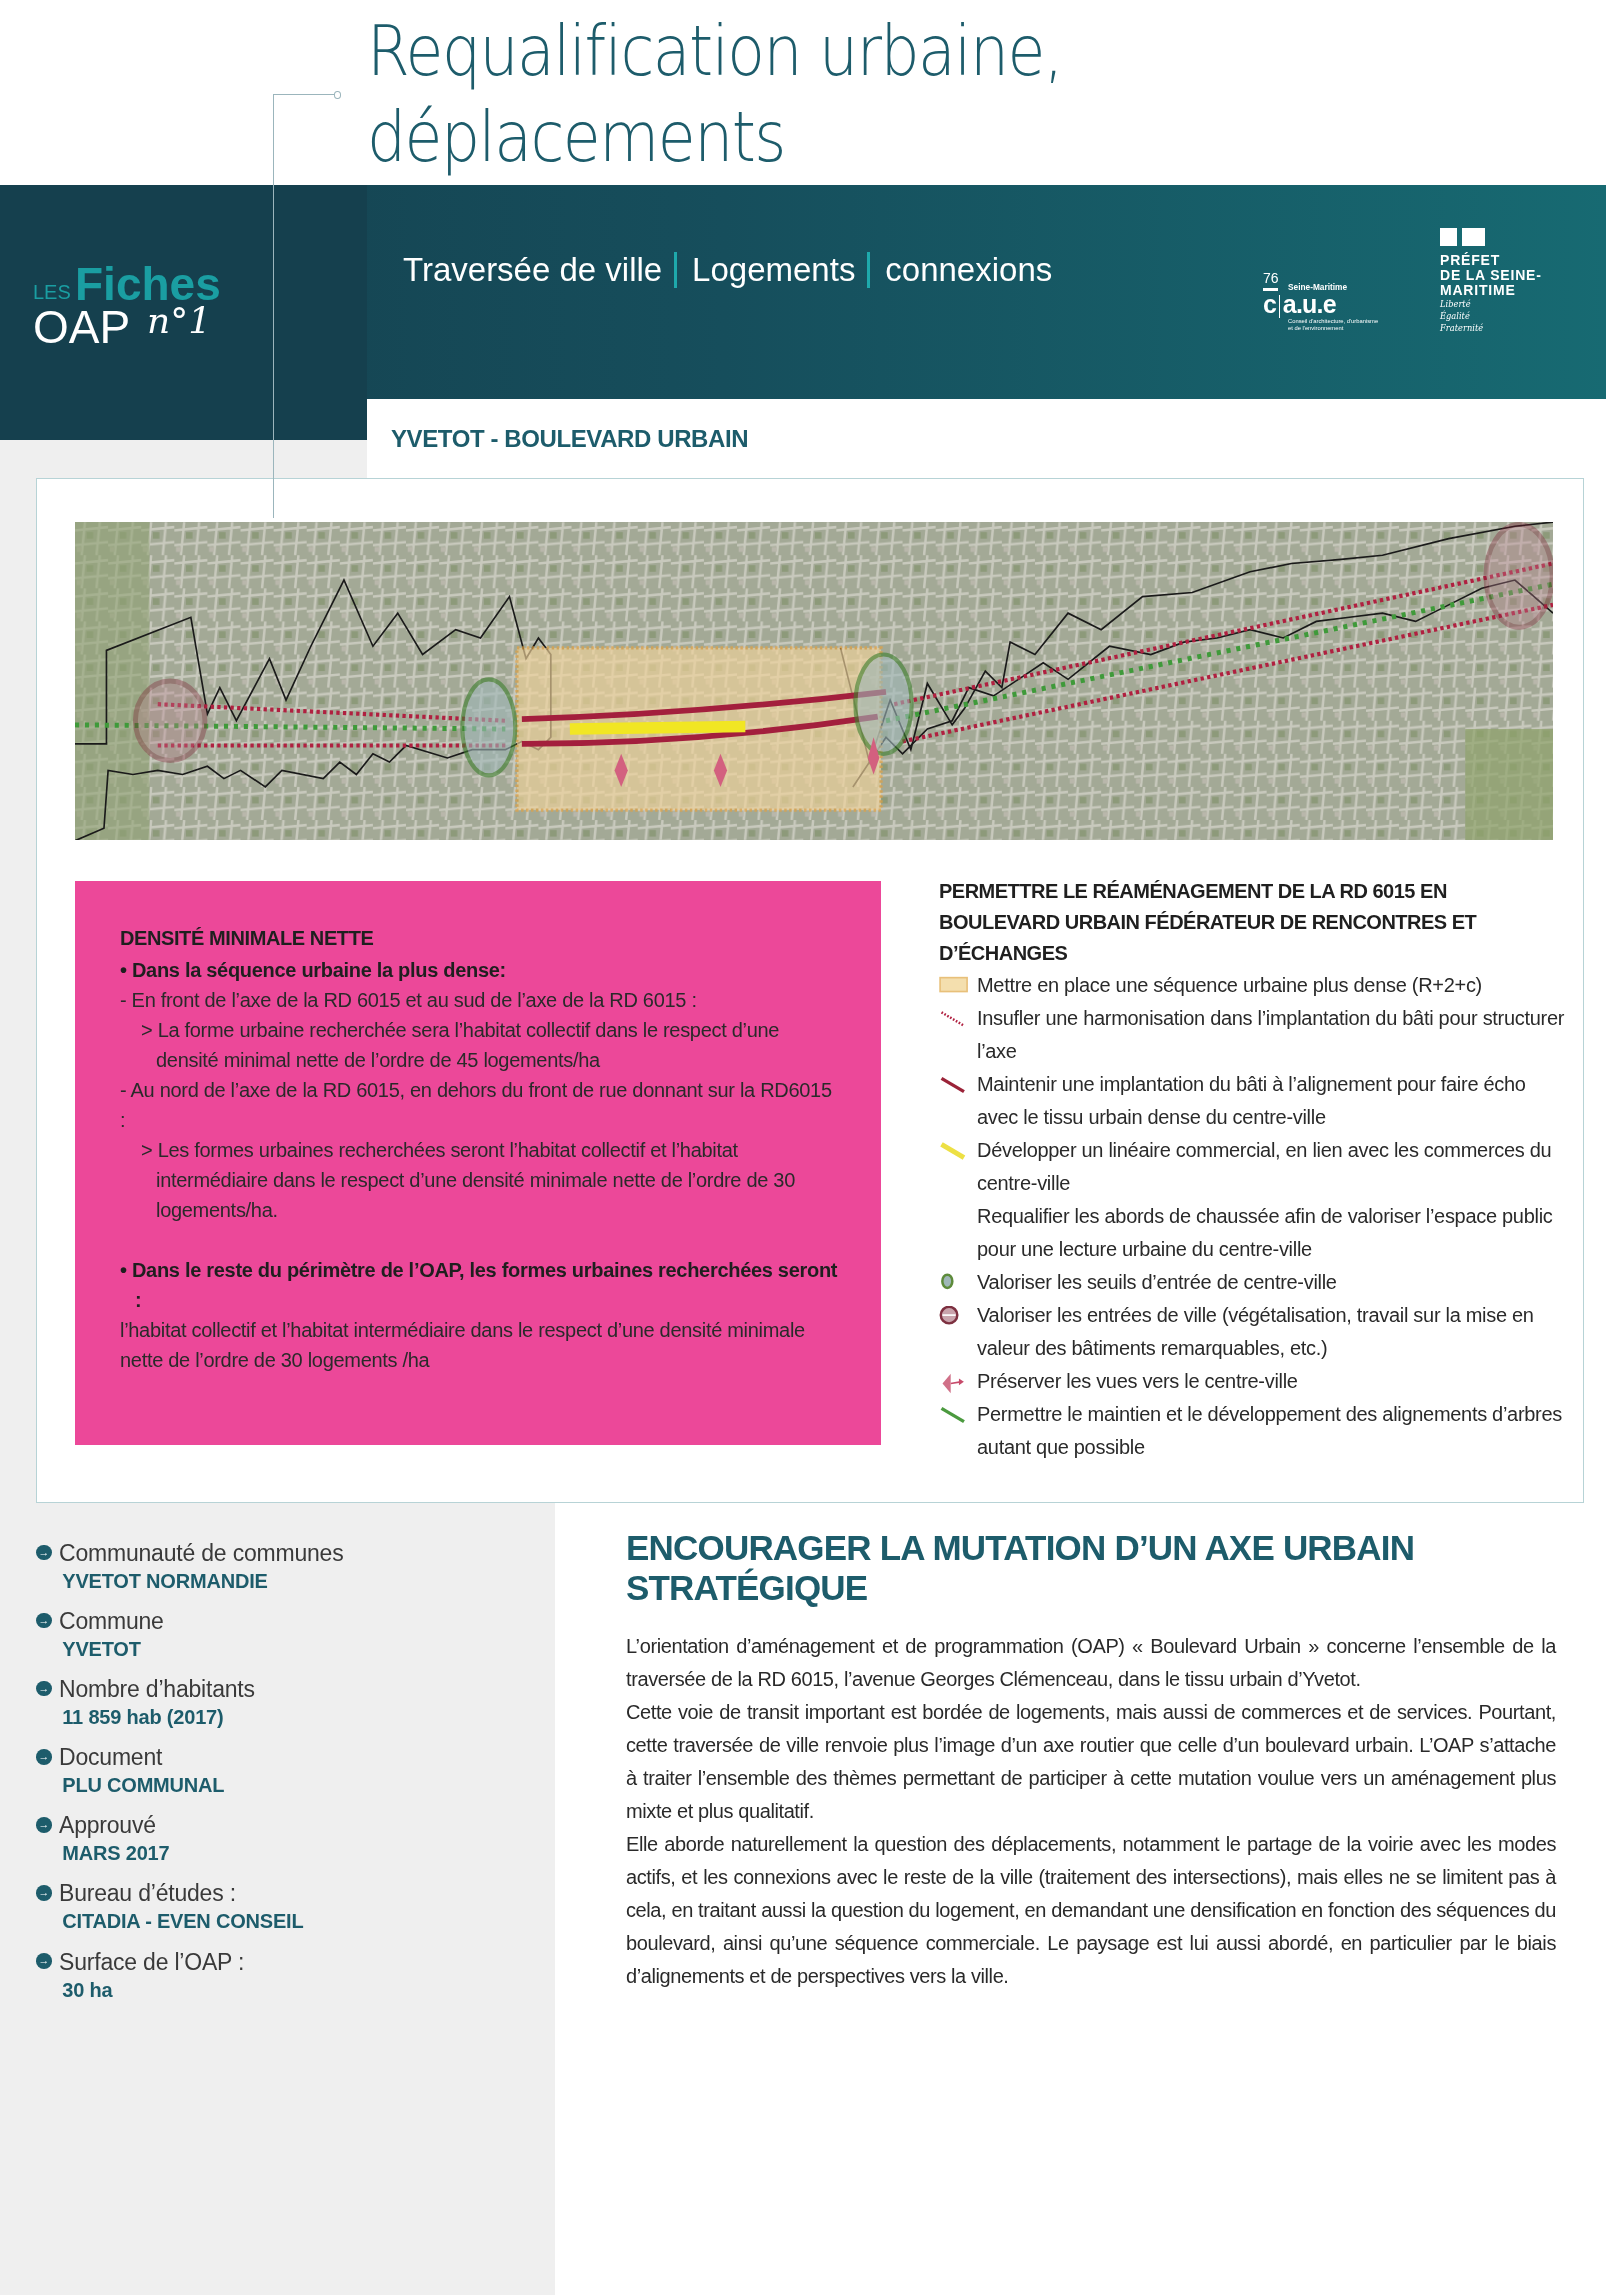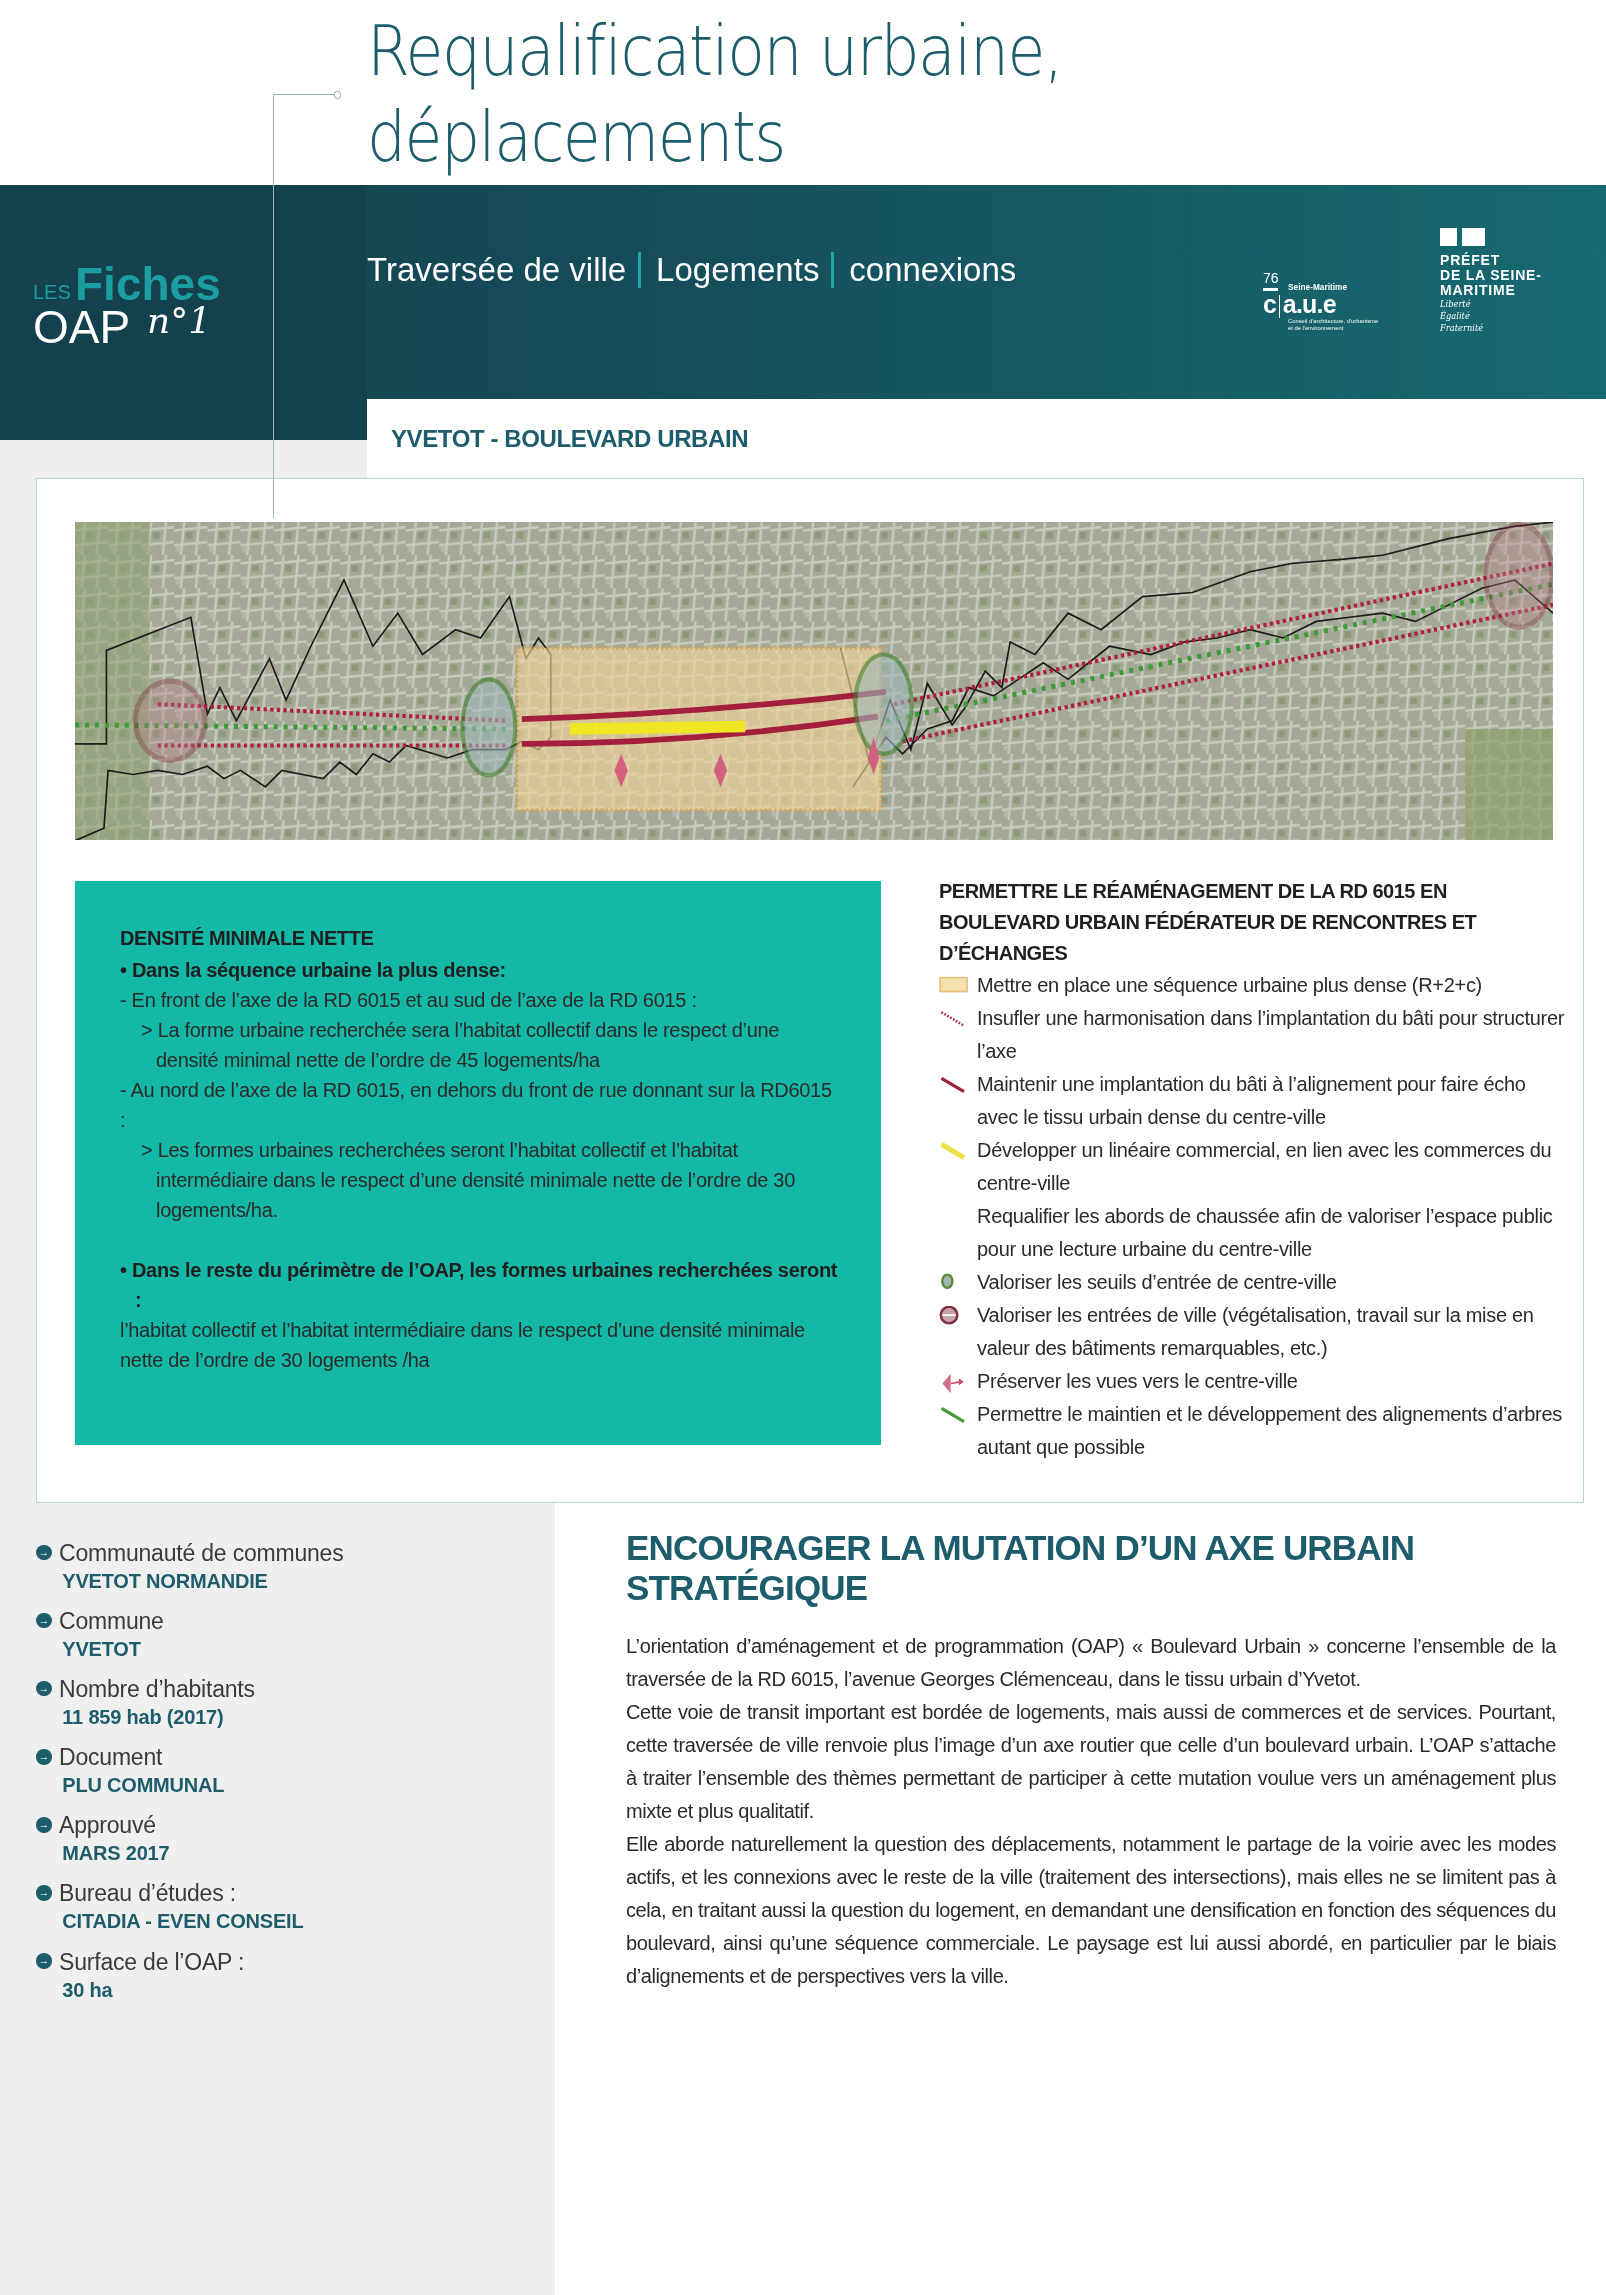--- a/index.html
+++ b/index.html
@@ -15,21 +15,21 @@
 
   .banner { position: absolute; left: 0; top: 185px; width: 1607px; height: 214px;
     background: linear-gradient(90deg, #15404e 0%, #164e5c 45%, #176a72 100%); }
   .banner-left { position: absolute; left: 0; top: 185px; width: 367px; height: 255px; background: #15404e; }
   .fiches-les { position: absolute; left: 33px; top: 281px; font-size: 20px; color: #1a9ea2; font-weight: 300; letter-spacing: 0; }
   .fiches-word { position: absolute; left: 75px; top: 257px; font-size: 46px; font-weight: bold; color: #1a9ea2; }
   .oap-word { position: absolute; left: 33px; top: 300px; font-size: 46px; color: #ffffff; font-weight: normal; }
   .oap-num { position: absolute; left: 147px; top: 300px; font-size: 36px; color: #ffffff; font-style: italic; font-family: "DejaVu Serif", serif; font-weight: 300; }
 
   .themes { position: absolute; left: 367px; top: 248px; color: #ffffff; font-size: 33px; line-height: 44px; font-weight: 300; white-space: nowrap; }
-  .themes .row { display: flex; align-items: center; }
+  .themes .row { display: flex; align-items: center; margin-left: 36px; }
   .themes .sep { display: inline-block; width: 3.3px; height: 36px; background: #1ea9ac; margin: 0 15px 0 11.6px; }
 
   .caue { position: absolute; left: 1263px; top: 270px; color: #fff; }
   .caue .n76 { font-size: 14px; font-weight: normal; border-bottom: 3.3px solid #fff; width: 15px; padding-bottom: 1.7px; }
   .caue .sm { position: absolute; left: 25px; top: 11.6px; font-size: 8.3px; font-weight: bold; white-space: nowrap; }
   .caue .mark { font-size: 25px; font-weight: bold; line-height: 26.5px; letter-spacing: -0.8px; white-space: nowrap; }
   .caue .mark .bar { display: inline-block; width: 1.7px; height: 23px; background: #fff; vertical-align: middle; margin: 0 2.5px; }
   .caue .desc { font-size: 5.8px; line-height: 7.5px; padding-left: 25px; white-space: nowrap; }
 
   .prefet { position: absolute; left: 1440px; top: 228px; color: #fff; }
@@ -40,21 +40,21 @@
 
   .subtitle-box { position: absolute; left: 367px; top: 399px; width: 1217px; height: 81px; background: #fff; }
   .subtitle { position: absolute; left: 391px; top: 425px; font-size: 24px; font-weight: bold; color: #1d5c6b; letter-spacing: -0.4px; }
 
   .sidebar-bg { position: absolute; left: 0; top: 440px; width: 555px; height: 1855px; background: #efefef; }
 
   .map-panel { position: absolute; left: 36px; top: 478px; width: 1548px; height: 1025px; background: #ffffff; border: 0.8px solid #b7d3d6; }
   .map { position: absolute; left: 75px; top: 522px; width: 1478px; height: 318px; overflow: hidden; background: #9aa38e; }
   .map svg { display: block; }
 
-  .density { position: absolute; left: 75px; top: 881px; width: 806px; height: 564px; background: #14b8a6; padding: 46px 43px 0 45px; }
+  .density { position: absolute; left: 75px; top: 881px; width: 806px; height: 564px; background: #ec4899; padding: 46px 43px 0 45px; }
   .density .h { font-weight: bold; font-size: 20px; color: #1f1f1f; margin-bottom: 5px; letter-spacing: -0.4px; }
   .density p { font-size: 20px; line-height: 30px; color: #2a2a2a; letter-spacing: -0.3px; }
   .density .b { font-weight: bold; color: #1f1f1f; }
   .density .ind { padding-left: 36px; text-indent: -15px; }
   .density .bul { padding-left: 15px; text-indent: -15px; }
   .density .gap { height: 30px; }
 
   .legend { position: absolute; left: 939px; top: 876px; width: 629px; }
   .legend .h { font-weight: bold; font-size: 20px; line-height: 31px; color: #1f1f1f; letter-spacing: -0.5px; }
   .legend .item { display: flex; font-size: 20px; line-height: 33px; color: #2a2a2a; letter-spacing: -0.3px; }

